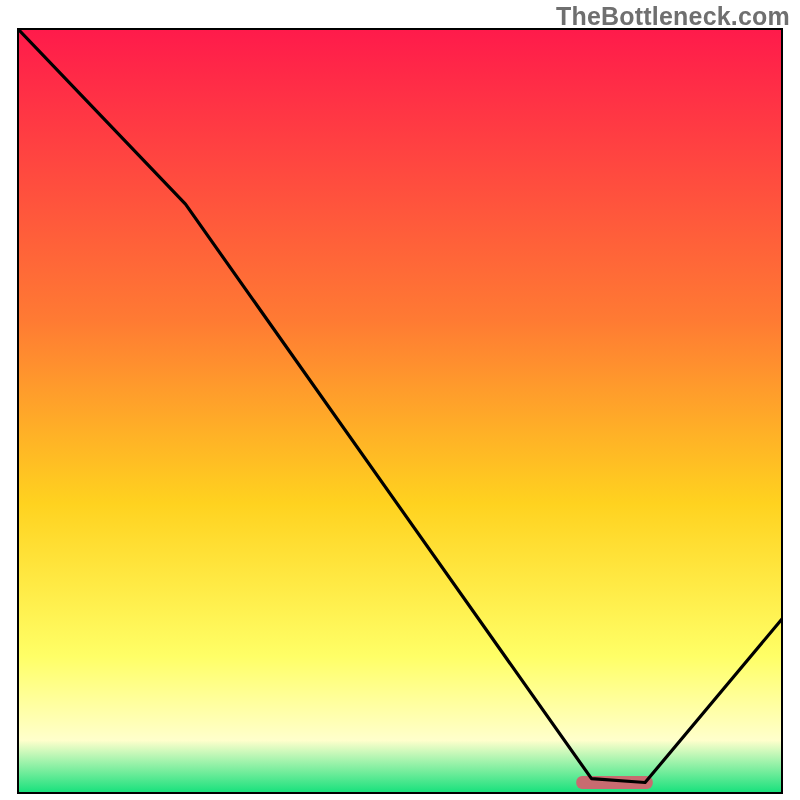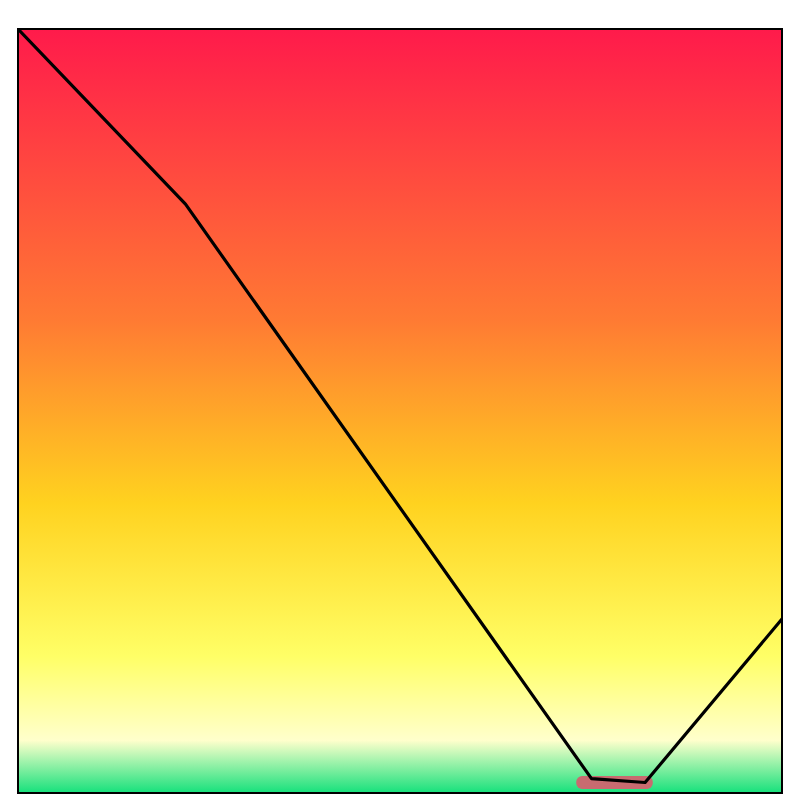--- a/index.html
+++ b/index.html
@@ -32,20 +32,21 @@
     width: 766px;
     height: 766px;
   }
   svg { display: block; }
 </style>
 </head>
 <body>
 
 <div class="stage">
 
+  <div class="watermark">TheBottleneck.com</div>
 
   <div class="plot">
     <svg id="chart-svg" width="766" height="766" viewBox="0 0 766 766" preserveAspectRatio="none">
       <defs>
         <linearGradient id="bg-grad" x1="0" y1="0" x2="0" y2="1">
           <stop id="g0" offset="0%" stop-color="#ff1a4b"></stop>
           <stop id="g1" offset="38%" stop-color="#ff7a33"></stop>
           <stop id="g2" offset="62%" stop-color="#ffd21f"></stop>
           <stop id="g3" offset="82%" stop-color="#ffff66"></stop>
           <stop id="g4" offset="93%" stop-color="#ffffcc"></stop>

